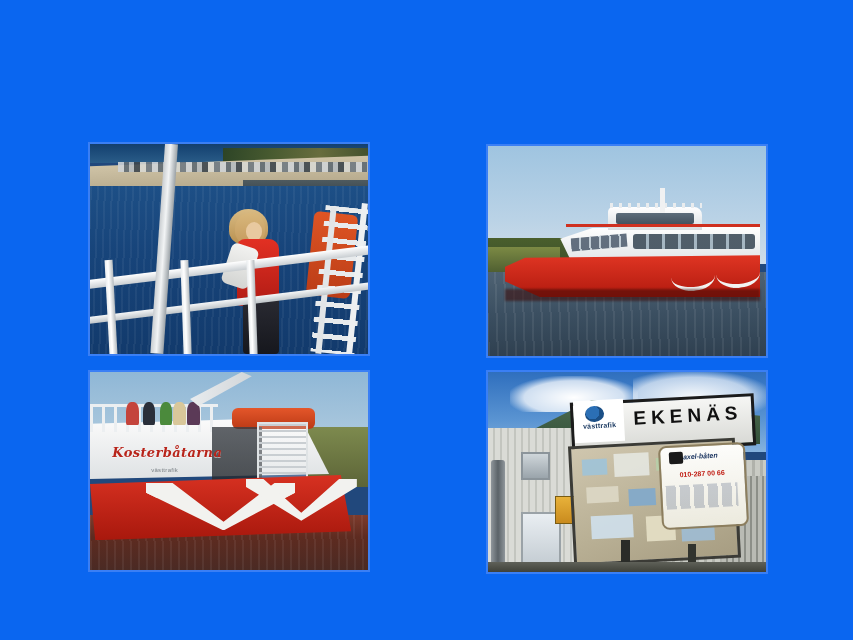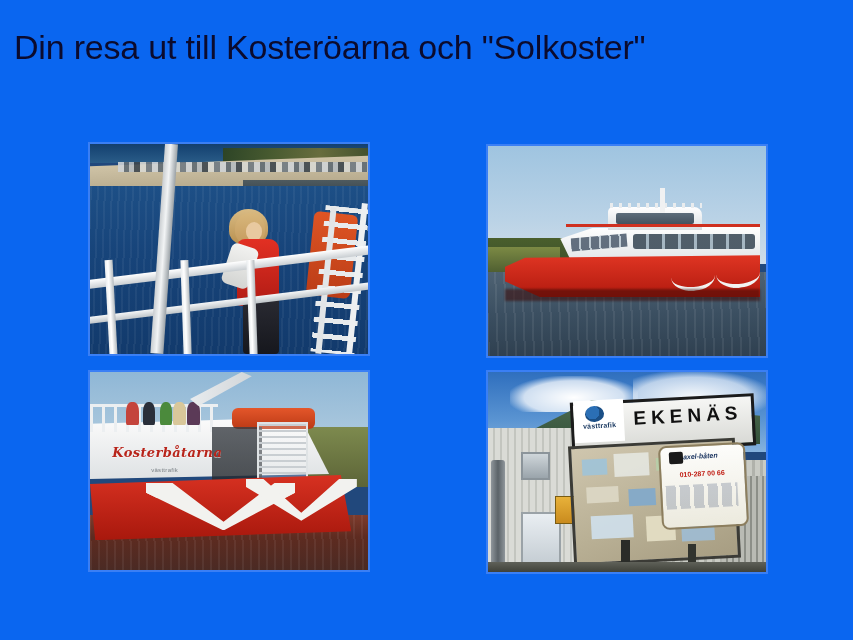--- a/index.html
+++ b/index.html
@@ -268,21 +268,20 @@
        background:#2a2c28; }
   .p4 .post2 { position:absolute; left:72%; bottom:0; width:3%; height:14%;
        background:#32342e; }
 </style>
 </head>
 <body>
 
 <div class="slide">
 
   <div class="title-block">
-    <div class="title-line">Din resa ut till Kosteröarna och "Solkoster"</div>
   </div>
 
   <div class="photo p1">
     <div class="scene">
       <div class="sky-strip"></div>
       <div class="trees"></div>
       <div class="quay"></div>
       <div class="cars"></div>
       <div class="pier"></div>
       <div class="pier-posts"></div>

